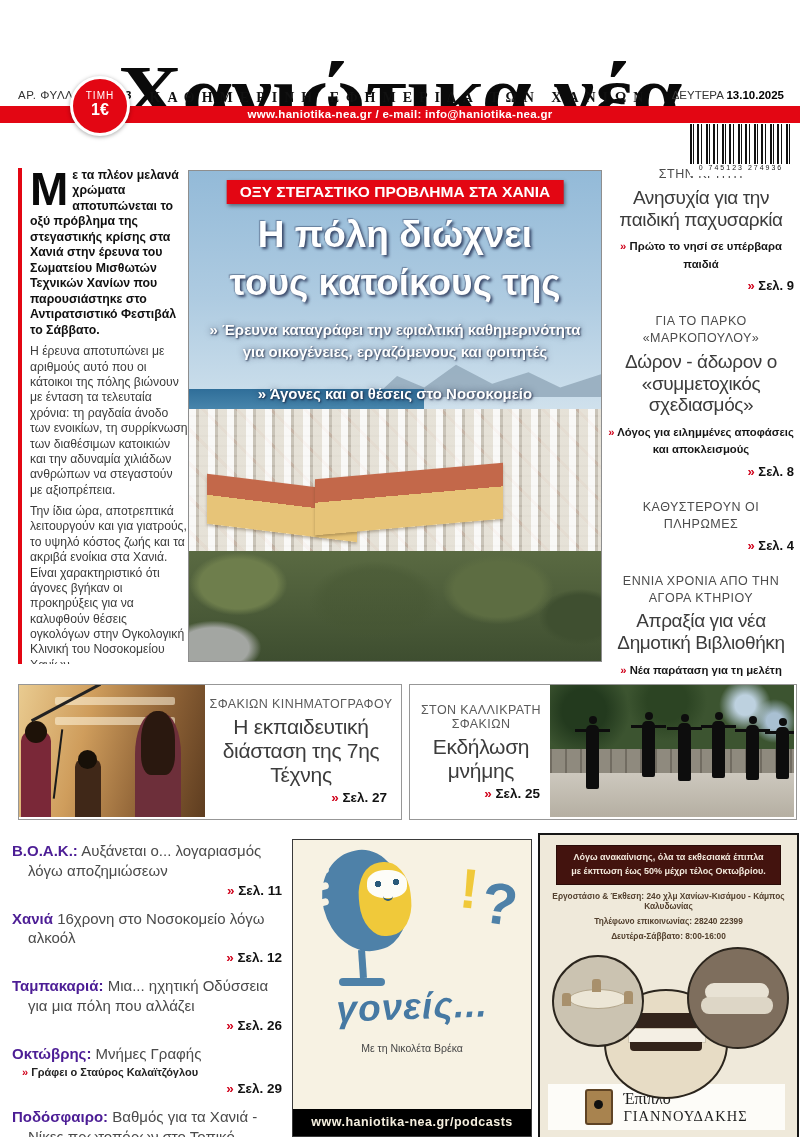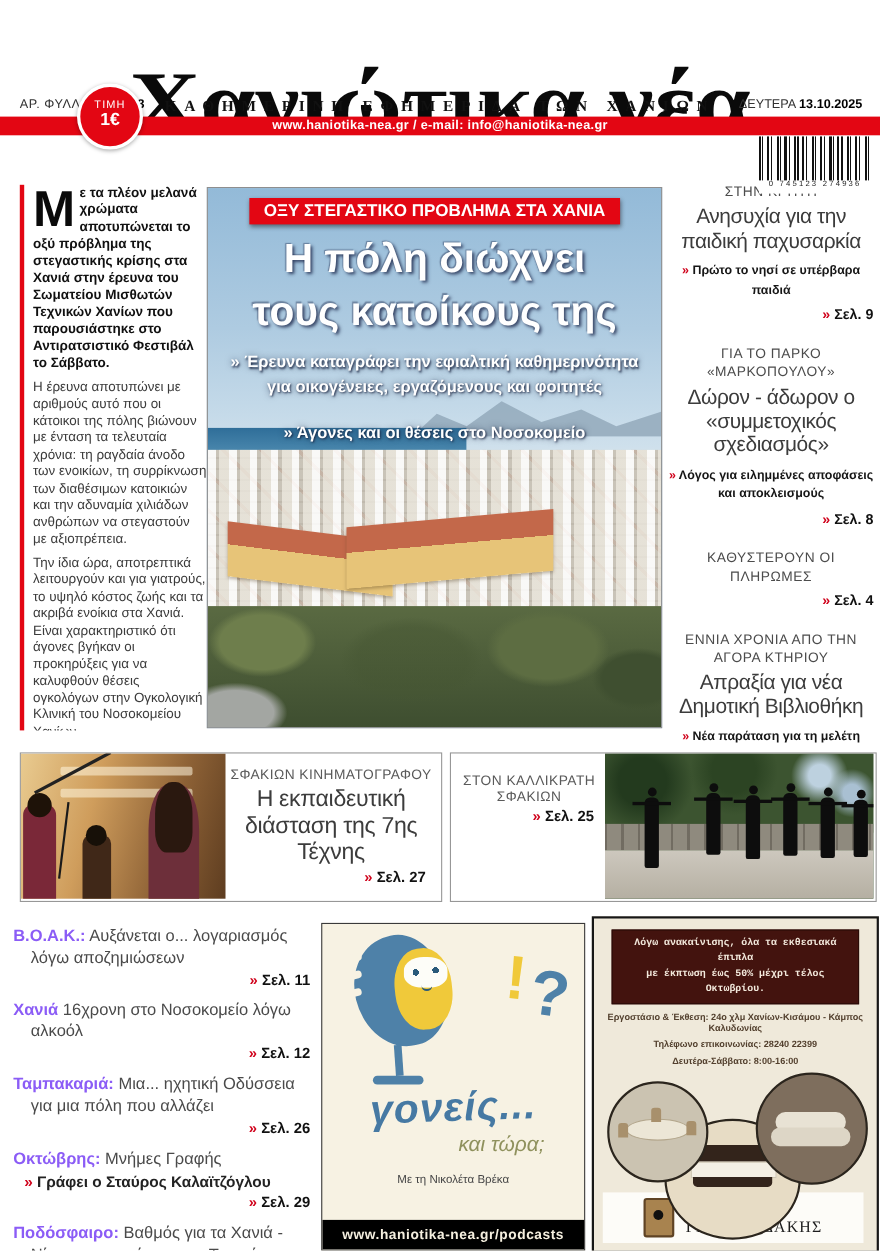--- a/index.html
+++ b/index.html
@@ -105,22 +105,22 @@
     repeating-linear-gradient(90deg,rgba(58,52,44,.35) 0 2px,rgba(0,0,0,0) 2px 15px),#8f8a7e;}
   #m2-photo .ground{position:absolute;top:88px;left:0;width:100%;height:44px;background:linear-gradient(180deg,#cdc8be,#b5afa2);}
   .dcr{position:absolute;width:13px;background:#0d0d0d;border-radius:5px 5px 2px 2px;}
   .dcr:before{content:"";position:absolute;top:-9px;left:3px;width:8px;height:8px;border-radius:50%;background:#0d0d0d;}
   .dcr:after{content:"";position:absolute;top:4px;left:-11px;width:35px;height:3px;background:#0d0d0d;}
 
   
   #briefs{top:841px;left:12px;width:274px;}
   .brief{margin-bottom:11px;}
   .brief p{margin:0;font-size:15px;line-height:1.32;color:#4a4a4a;padding-left:16px;text-indent:-16px;}
-  .brief .lead{color:#8b5cf6;font-weight:700;}
-  .brief .byline{margin-top:1px;font-size:14px;font-weight:700;color:#222;padding-left:10px;text-indent:0;}
+  .brief .lead{color:#4c1d95;font-weight:700;}
+  .brief .byline{margin-top:1px;font-size:11px;font-weight:700;color:#222;padding-left:10px;text-indent:0;}
   .brief .pg{display:block;text-align:right;font-size:13.5px;font-weight:700;color:#111;margin-top:2px;padding-right:4px;}
 
   
   #podcast{top:839px;left:292px;width:238px;height:296px;background:#f7f2e3;border:1px solid #3a3a3a;overflow:hidden;}
   #mic{position:relative;height:152px;}
   #mic .body{position:absolute;left:30px;top:10px;width:82px;height:102px;background:#4e81a8;
     border-radius:52% 48% 46% 54%/50% 50% 46% 54%;transform:rotate(-14deg);}
   #mic .n1,#mic .n2,#mic .n3{position:absolute;left:16px;width:20px;height:7px;background:#f7f2e3;border-radius:4px;transform:rotate(-14deg);}
   #mic .n1{top:28px;} #mic .n2{top:44px;} #mic .n3{top:60px;}
   #mic .face{position:absolute;left:66px;top:22px;width:52px;height:74px;background:#f0c93a;border-radius:46%;transform:rotate(-6deg);}
@@ -134,21 +134,21 @@
   #mic .qu{position:absolute;right:14px;top:30px;font-size:58px;font-weight:800;color:#4e81a8;transform:rotate(8deg);}
   #p-title{text-align:center;font-size:37px;font-style:italic;font-weight:700;color:#4679a3;letter-spacing:1px;margin-top:-6px;transform:rotate(-2deg);}
   #p-sub{text-align:right;padding-right:36px;font-size:19px;font-style:italic;color:#8f915d;margin-top:2px;}
   #p-host{text-align:center;font-size:10.5px;color:#474747;margin-top:14px;}
   #p-url{position:absolute;bottom:0;left:0;width:100%;height:27px;background:#000;color:#f5efdf;
     font-size:12.5px;font-weight:700;text-align:center;line-height:27px;letter-spacing:.5px;}
 
   
   #furniture{top:833px;left:538px;width:257px;height:302px;background:#efe9da;border:2px solid #161616;overflow:hidden;}
   #f-banner{margin:10px 16px 6px;background:#43130e;border:1px solid #2a0c08;color:#f3e9dc;
-    font-size:9px;font-weight:700;text-align:center;padding:5px 4px;line-height:1.55;font-family:Liberation Mono, monospace;}
+    font-size:9px;font-weight:700;text-align:center;padding:5px 4px;line-height:1.55;}
   .f-info{font-size:8.3px;font-weight:700;color:#53402e;text-align:center;margin-top:5px;}
   #f-stage{position:relative;height:150px;margin-top:4px;}
   .fc{position:absolute;border-radius:50%;border:2px solid #2b251d;}
   #fc1{left:12px;top:10px;width:88px;height:88px;background:#cbc3b1;z-index:2;}
   #fc2{right:8px;top:2px;width:98px;height:98px;background:#7e6e5d;z-index:2;}
   #fc3{left:64px;top:44px;width:120px;height:106px;background:#e7dcc5;z-index:1;}
   #fc1 .tb{position:absolute;left:15px;top:32px;width:56px;height:18px;background:#ece6d6;border:1px solid #b3a68c;border-radius:50%;}
   #fc1 .ch1,#fc1 .ch2,#fc1 .ch3{position:absolute;width:9px;height:13px;background:#a8906c;border-radius:3px 3px 0 0;}
   #fc1 .ch1{left:8px;top:36px;} #fc1 .ch2{left:70px;top:34px;} #fc1 .ch3{left:38px;top:22px;}
   #fc2 .back{position:absolute;left:16px;top:34px;width:64px;height:18px;background:#e8e2d4;border-radius:9px;}
@@ -259,20 +259,21 @@
     <div id="m1-text">
       <div class="mid-kicker">ΣΦΑΚΙΩΝ ΚΙΝΗΜΑΤΟΓΡΑΦΟΥ</div>
       <div class="mid-head">Η εκπαιδευτική διάσταση της 7ης Τέχνης</div>
       <div class="mid-page"><span class="mk">»</span> <span>Σελ. 27</span></div>
     </div>
   </article>
 
   <article class="abs midbox" id="mid2">
     <div id="m2-text">
       <div class="mid-kicker">ΣΤΟΝ ΚΑΛΛΙΚΡΑΤΗ ΣΦΑΚΙΩΝ</div>
+      <div class="mid-head">Εκδήλωση μνήμης</div>
       <div class="mid-page"><span class="mk">»</span> <span>Σελ. 25</span></div>
     </div>
     <div id="m2-photo">
       <div class="fol"></div>
       <div class="wall"></div>
       <div class="ground"></div>
       <div class="dcr" style="left:36px;top:40px;height:64px;"></div>
       <div class="dcr" style="left:92px;top:36px;height:56px;"></div>
       <div class="dcr" style="left:128px;top:38px;height:58px;"></div>
       <div class="dcr" style="left:162px;top:36px;height:57px;"></div>
@@ -313,21 +314,20 @@
       <div class="n3"></div>
       <div class="face"></div>
       <div class="patch"></div>
       <div class="smile"></div>
       <div class="stem"></div>
       <div class="base"></div>
       <div class="ex">!</div>
       <div class="qu">?</div>
     </div>
     <div id="p-title">γονείς...</div>
-    <div id="p-sub">και τώρα;</div>
     <div id="p-host">Με τη Νικολέτα Βρέκα</div>
     <div id="p-url">www.haniotika-nea.gr/podcasts</div>
   </aside>
 
   <aside class="abs" id="furniture">
     <div id="f-banner">
       <div>Λόγω ανακαίνισης, όλα τα εκθεσιακά έπιπλα</div>
       <div>με έκπτωση έως 50% μέχρι τέλος Οκτωβρίου.</div>
     </div>
     <div class="f-info">Εργοστάσιο &amp; Έκθεση: 24ο χλμ Χανίων-Κισάμου - Κάμπος Καλυδωνίας</div>

